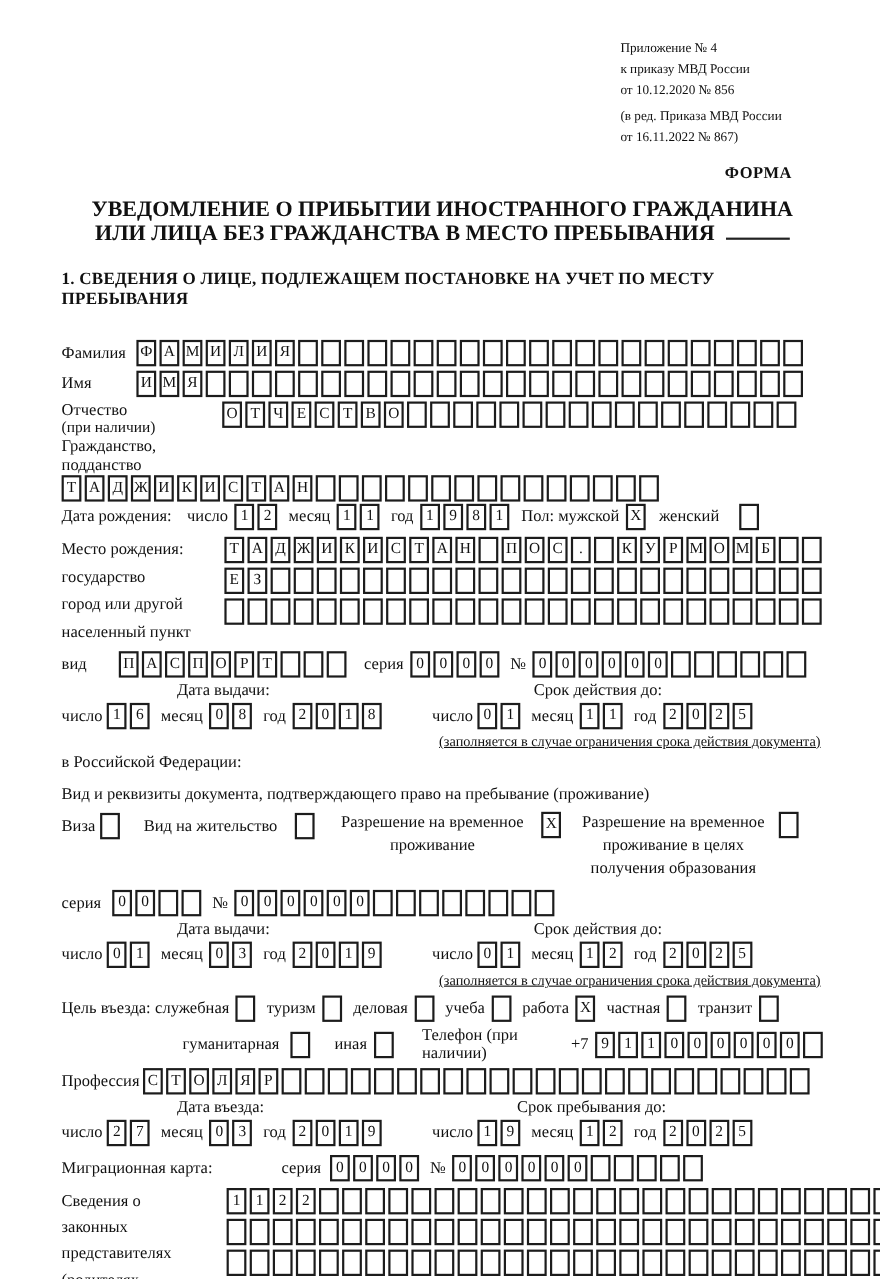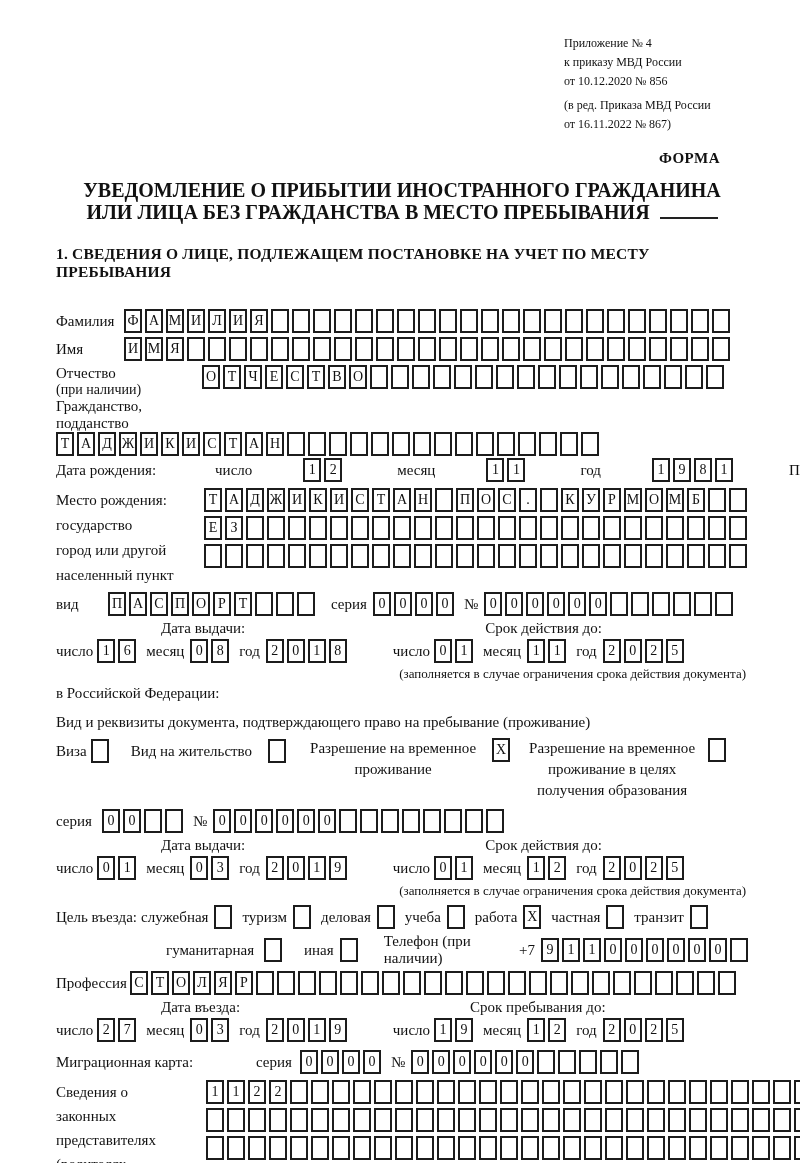--- a/index.html
+++ b/index.html
@@ -21,21 +21,21 @@
   .cellrow{display:flex;gap:3px;flex:none;}
   .cell{
     flex:none;width:18px;height:24px;box-sizing:border-box;
     border:2px solid #1c1c1c;display:flex;align-items:center;justify-content:center;
     font-size:14px;background:#fff;
   }
   .mb{margin-bottom:4px;}
   .sub{margin:0 6px 0 10px;flex:none;}
   .center-b{text-align:center;font-weight:bold;margin-top:6px;font-size:15px;}
   .duohead{display:flex;margin-top:4px;font-size:15px;}
-  .note{text-align:right;font-size:13px;margin-top:3px;padding-right:2px;}
+  .note{text-align:right;font-size:13px;margin-top:3px;padding-right:2px;text-decoration:underline;}
   .intro{margin-top:6px;line-height:23px;}
   .optcol{text-align:center;line-height:21px;}
   .smallnote{font-size:13.5px;text-align:center;margin-top:8px;}
   .gap4{margin-top:8px;}
 </style>
 </head>
 <body>
 
 <div class="page">
 
@@ -188,21 +188,21 @@
         <span class="cell"></span>
         <span class="cell"></span>
         <span class="cell"></span>
         <span class="cell"></span>
         <span class="cell"></span>
         <span class="cell"></span>
         <span class="cell"></span>
       </span>
   </div>
 
-  <div class="row" style="margin-top:2px;gap:45px;">
+  <div class="row" style="margin-top:2px;">
     <span class="lbl">Дата рождения:</span>
     <span class="sub" style="margin-left:14px;">число</span>
     <span class="cellrow">
         <span class="cell">1</span>
         <span class="cell">2</span>
       </span>
     <span class="sub">месяц</span>
     <span class="cellrow">
         <span class="cell">1</span>
         <span class="cell">1</span>

